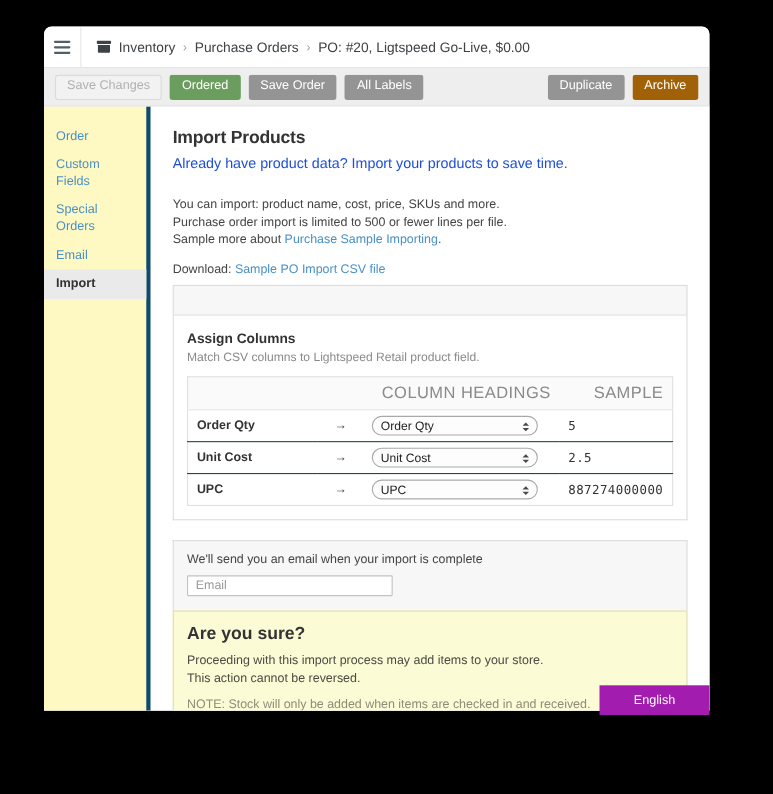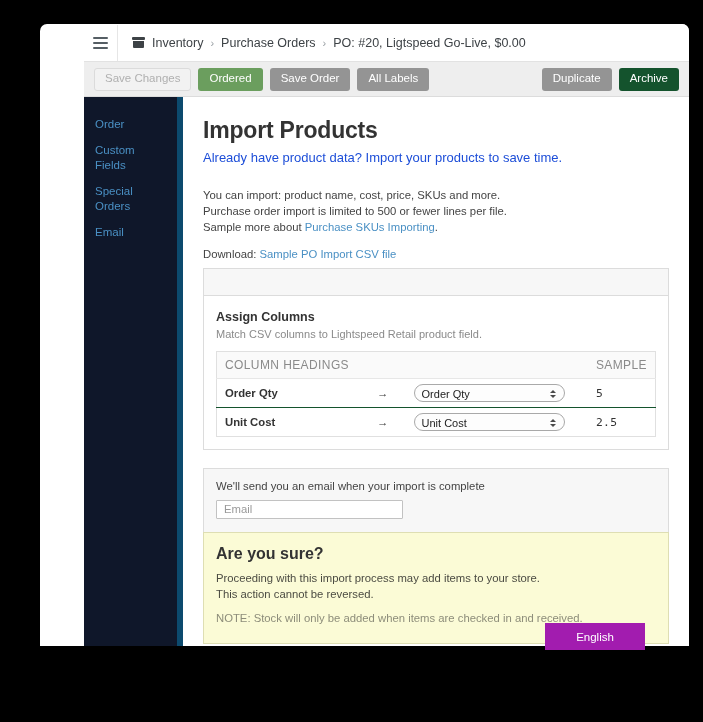--- a/index.html
+++ b/index.html
@@ -35,21 +35,20 @@
   .page {
     position: absolute;
     left: 40px;
     top: 24px;
     width: 605px;
     height: 622px;
     background: #ffffff;
     border-radius: 7px 7px 0 0;
     overflow: hidden;
     box-shadow: 0 0 0 1px rgba(0,0,0,0.12);
-    padding-left: 44px;
   }
 
   
   .topbar {
     display: flex;
     align-items: center;
     height: 37px;
     background: #ffffff;
     border-bottom: 1px solid #e2e2e2;
   }
@@ -131,35 +130,35 @@
     line-height: 1;
   }
   .btn-disabled {
     background: #f2f2f2;
     color: #b0b0b0;
     border: 1px solid #dbdbdb;
     cursor: default;
   }
   .btn-green  { background: #6b9e5e; }
   .btn-gray   { background: #949494; }
-  .btn-red    { background: #14532d; }
+  .btn-red    { background: #a16207; }
   .spacer { flex: 1 1 auto; }
 
   
   .body-wrap {
     display: flex;
     height: 550px;
     background: #ffffff;
   }
 
   .sidebar {
     width: 93px;
     flex: 0 0 93px;
-    background: #0f172a;
-    border-right: 6px solid #0c4a6e;
+    background: #fef9c3;
+    border-right: 4px solid #0c4a6e;
     padding-top: 14px;
   }
   .side-item {
     display: block;
     padding: 6px 11px;
     font-size: 11.5px;
     color: #4a90c4;
     cursor: pointer;
     line-height: 1.25;
   }
@@ -171,21 +170,21 @@
 
   .content {
     flex: 1 1 auto;
     padding: 20px 20px 0 20px;
     background: #ffffff;
     overflow: hidden;
   }
 
   h1.page-title {
     margin: 0 0 6px 0;
-    font-size: 23px;
+    font-size: 16px;
     font-weight: bold;
     color: #333333;
     letter-spacing: -0.2px;
   }
   .subtitle {
     margin: 0 0 22px 0;
     font-size: 13px;
     color: #1d4ed8;
   }
   .info-line {
@@ -225,22 +224,22 @@
     color: #8a8a8a;
     margin: 0 0 11px 0;
   }
 
   table.map-table {
     width: 100%;
     border-collapse: collapse;
     border: 1px solid #e0e0e0;
   }
   table.map-table th {
-    text-align: left;
-    font-size: 12px;
+    text-align: right;
+    font-size: 15px;
     font-weight: normal;
     letter-spacing: 0.4px;
     color: #8a8a8a;
     background: #fafafa;
     padding: 6px 8px;
     border-bottom: 1px solid #e7e7e7;
   }
   table.map-table td {
     padding: 5px 8px;
     border-bottom: 1px solid #14532d;
@@ -399,31 +398,32 @@
       <span class="btn btn-red">Archive</span>
     </div>
 
     <div class="body-wrap">
 
       <div class="sidebar">
         <div class="side-item">Order</div>
         <div class="side-item">Custom Fields</div>
         <div class="side-item">Special Orders</div>
         <div class="side-item">Email</div>
+        <div class="side-item active">Import</div>
       </div>
 
       <div class="content">
 
         <h1 class="page-title">Import Products</h1>
         <p class="subtitle">Already have product data? Import your products to save time.</p>
 
         <div class="info-line">You can import: product name, cost, price, SKUs and more.</div>
         <div class="info-line">Purchase order import is limited to 500 or fewer lines per file.</div>
         <div class="info-line">
-          <span>Sample more about </span><span class="link">Purchase SKUs Importing</span><span>.</span>
+          <span>Sample more about </span><span class="link">Purchase Sample Importing</span><span>.</span>
         </div>
 
         <div class="download-line">
           <span>Download: </span><span class="link">Sample PO Import CSV file</span>
         </div>
 
         <div class="panel dropzone"></div>
 
         <div class="panel assign-panel">
           <div class="assign-title">Assign Columns</div>
@@ -458,20 +458,34 @@
                   <span class="fakeselect">
                     <span>Unit Cost</span>
                     <span class="chev">
                         <b class="up"></b>
                         <b class="down"></b>
                       </span>
                   </span>
                 </td>
                 <td class="col-sample">2.5</td>
               </tr>
+              <tr>
+                <td class="col-head">UPC</td>
+                <td class="col-arrow">→</td>
+                <td class="col-select">
+                  <span class="fakeselect">
+                    <span>UPC</span>
+                    <span class="chev">
+                        <b class="up"></b>
+                        <b class="down"></b>
+                      </span>
+                  </span>
+                </td>
+                <td class="col-sample">887274000000</td>
+              </tr>
             </tbody>
           </table>
         </div>
 
         <div class="email-panel">
           <div class="email-label">We'll send you an email when your import is complete</div>
           <input class="email-input" type="text" placeholder="Email" style="">
         </div>
 
         <div class="warn-panel">

